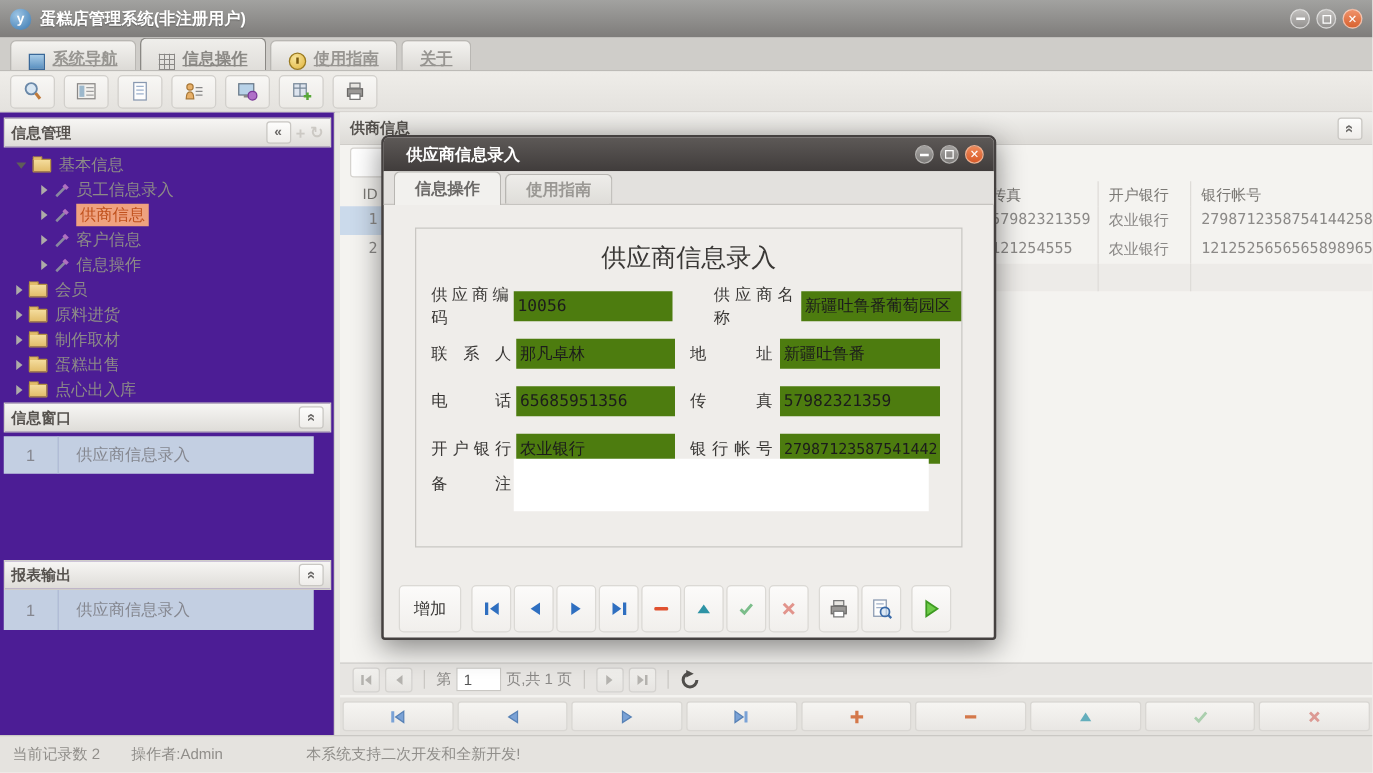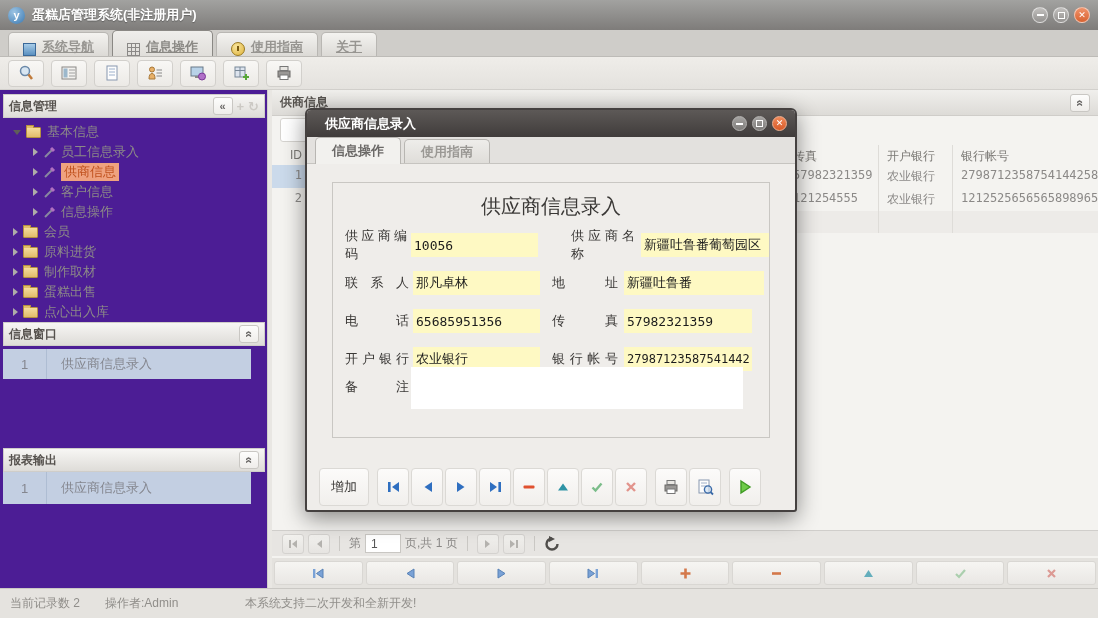--- a/index.html
+++ b/index.html
@@ -123,21 +123,21 @@
     color:#9a9894; background:linear-gradient(#eeedea,#dfddd9); border:1px solid #b8b6b2; border-bottom:none;
     border-radius:5px 5px 0 0; margin-right:3px; }
   .dtab.active { height:27px; background:#f2f1ee; color:#6b6967; margin-bottom:-1px; }
   .dbody { position:relative; height:346px; }
   .fieldset { position:absolute; left:25px; top:18px; width:438px; height:256px; border:1px solid #c9c7c3; }
   .ftitle { position:absolute; left:0; top:10px; width:100%; text-align:center; font-size:20px; color:#3a3836; }
   .frow { position:absolute; height:24px; display:flex; align-items:center; }
   .flab { font-size:13px; color:#3a3836; text-align:justify; text-align-last:justify; }
   .flab.L { width:64px; margin-left:12px; margin-right:4px; }
   .flab.R { width:56px; margin-left:12px; margin-right:6px; }
-  .finput { height:24px; border:none; background:#fef9c3; font-size:13px; color:#1c1c1c;
+  .finput { height:24px; border:none; background:#4d7c0f; font-size:13px; color:#1c1c1c;
     font-family:"DejaVu Sans Mono","Liberation Sans",monospace; padding:0 3px; }
   .fremark { position:absolute; left:78px; width:332px; height:42px; border:none; background:#fff;
     font-size:13px; resize:none; }
   .dtoolbar { position:absolute; left:0; top:300px; width:100%; height:46px; display:flex;
     align-items:center; padding-left:12px; gap:2px; }
   .dbtn { height:38px; background:linear-gradient(#fcfbfa,#f1efec); border:1px solid #dbd9d5; border-radius:4px;
     display:flex; align-items:center; justify-content:center; }
   .dbtn.txtb { width:50px; font-size:13px; color:#3a3836; margin-right:6px; }
   .dbtn.icob { width:32px; }
   .gap-l { margin-left:6px; }
@@ -504,21 +504,21 @@
         <span class="flab L">供应商编码</span>
         <input class="finput" style="width: 127px;" value="10056">
         <span class="flab R" style="width:66px;margin-left:33px;">供应商名称</span>
         <input class="finput" style="width: 128px;" value="新疆吐鲁番葡萄园区">
       </div>
 
       <div class="frow" style="top:88px; left:0; right:0;">
         <span class="flab L">联系人</span>
         <input class="finput" style="width: 127px;" value="那凡卓林">
         <span class="flab R" style="width:66px;">地址</span>
-        <input class="finput" style="width: 140px;" value="新疆吐鲁番">
+        <input class="finput" style="width: 128px;" value="新疆吐鲁番">
       </div>
 
       <div class="frow" style="top:126px; left:0; right:0;">
         <span class="flab L">电话</span>
         <input class="finput" style="width: 127px;" value="65685951356">
         <span class="flab R" style="width:66px;">传真</span>
         <input class="finput" style="width: 128px;" value="57982321359">
       </div>
 
       <div class="frow" style="top:164px; left:0; right:0;">

